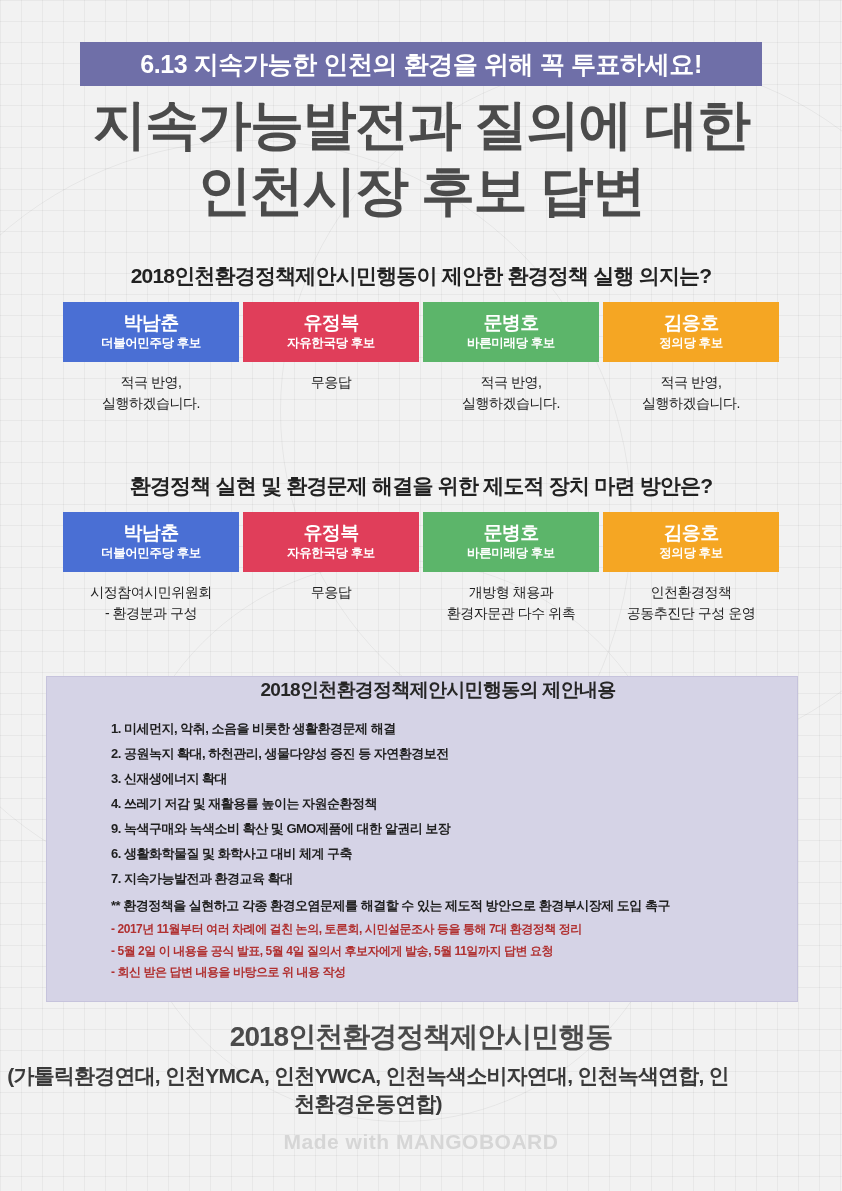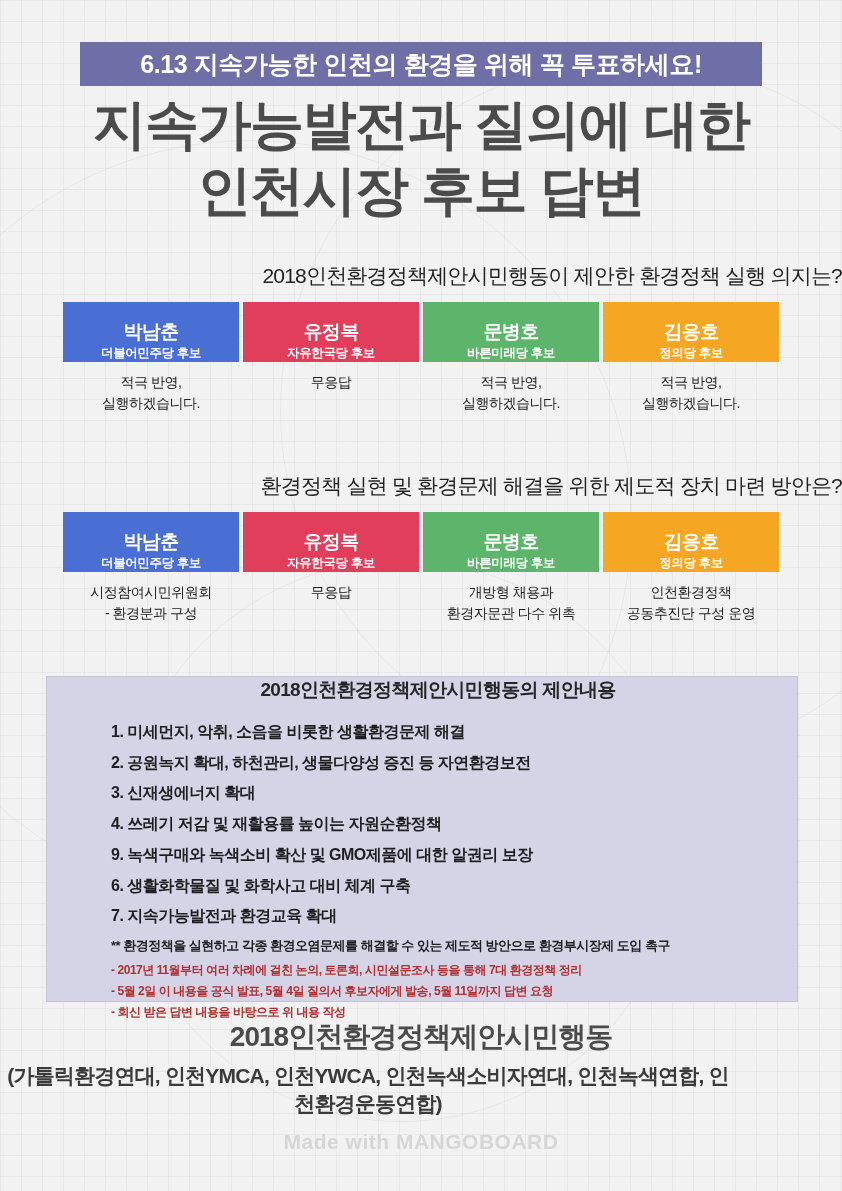--- a/index.html
+++ b/index.html
@@ -75,39 +75,38 @@
 
   
   .question {
     position: absolute;
     left: 0;
     width: 842px;
     text-align: center;
   }
   .q-text {
     font-size: 21px;
-    font-weight: normal;
+    font-weight: bold;
     color: #222;
     letter-spacing: -0.8px;
     margin-bottom: 12px;
-    text-align: right;
   }
   .cards {
     display: flex;
     justify-content: center;
     gap: 4px;
     padding: 0 46px;
   }
   .card {
     width: 176px;
     height: 60px;
     display: flex;
     flex-direction: column;
     align-items: center;
-    justify-content: flex-end;
+    justify-content: center;
     color: #fff;
   }
   .card .cand {
     font-size: 19px;
     font-weight: bold;
     line-height: 1.15;
     letter-spacing: -0.6px;
   }
   .card .party {
     font-size: 12.5px;
@@ -152,21 +151,21 @@
     color: #262626;
     letter-spacing: -0.7px;
     padding-left: 32px;
   }
   .panel-list {
     margin: 14px 0 0 0;
     padding: 0 0 0 64px;
     list-style: none;
   }
   .panel-list li {
-    font-size: 16px;
+    font-size: 13px;
     font-weight: bold;
     color: #1f1f1f;
     line-height: 1.92;
     letter-spacing: -0.5px;
   }
   .panel-note {
     padding: 0 8px 0 64px;
     margin-top: 2px;
     font-size: 13px;
     font-weight: bold;

